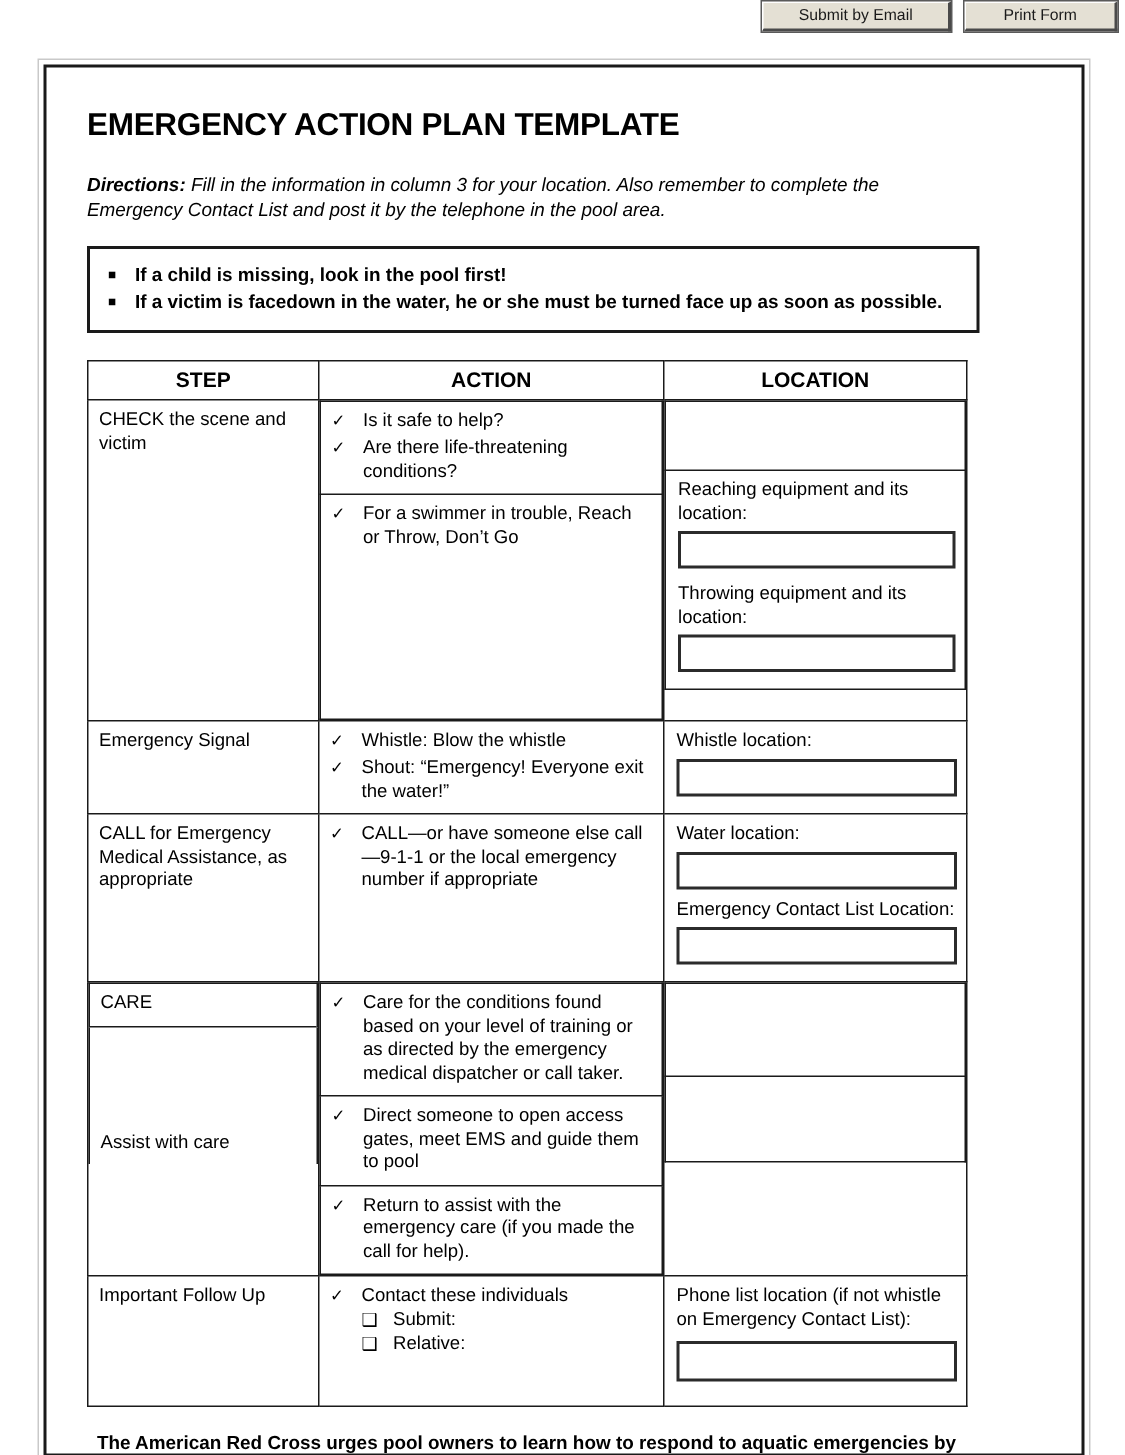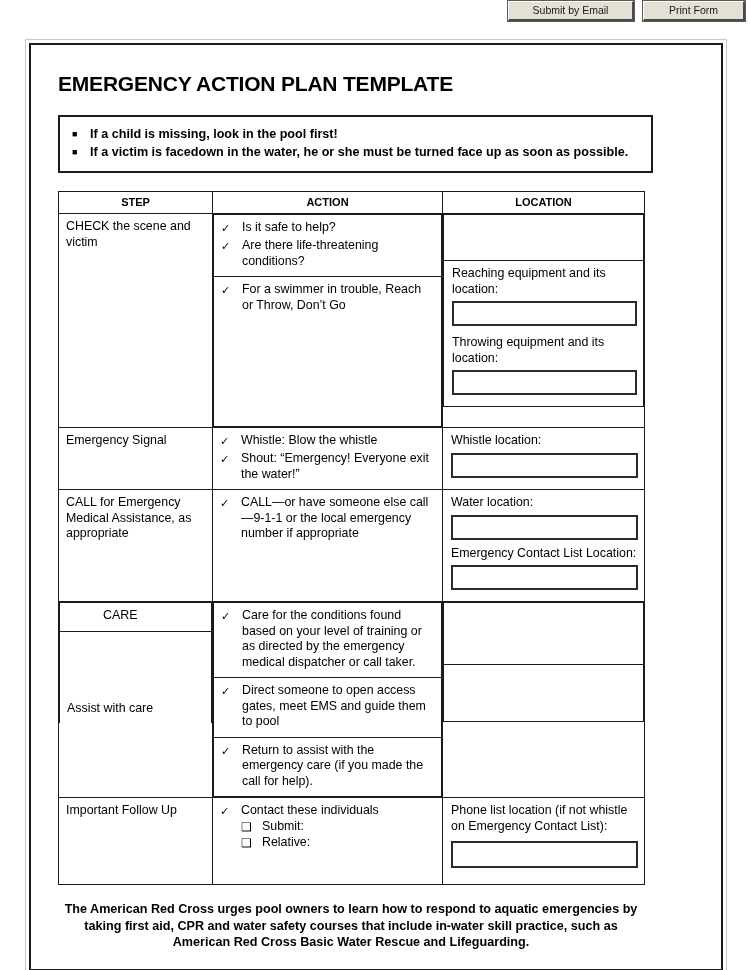--- a/index.html
+++ b/index.html
@@ -116,21 +116,21 @@
   #eap-table col.c-loc  { width: 202px; }
 
   #eap-table th, #eap-table td {
     border: 1px solid #1a1a1a;
     vertical-align: top;
     padding: 0;
     color: #000;
   }
   #eap-table thead th {
     text-align: center;
-    font-size: 11px;
+    font-size: 14px;
     font-weight: bold;
     padding: 4px 0 5px 0;
   }
   .cell-pad   { padding: 5px 7px 7px 7px; }
   .cell-pad-r { padding: 5px 6px 7px 8px; }
 
   .step-label {
     font-size: 12.4px;
     line-height: 15.5px;
   }
@@ -215,20 +215,23 @@
   <div id="btn-submit" class="form-btn">Submit by Email</div>
   <div id="btn-print" class="form-btn">Print Form</div>
 </div>
 
 <div id="page-outer">
  <div id="page-inner">
   <div id="sheet-body">
 
     <h1 id="doc-title">EMERGENCY ACTION PLAN TEMPLATE</h1>
 
+    <p id="directions">
+      <span class="lead">Directions:</span><span> Fill in the information in column 3 for your location. Also remember to complete the Emergency Contact List and post it by the telephone in the pool area.</span>
+    </p>
 
     <div id="alert-box">
       <div class="alert-row">
         <span class="alert-bullet">■</span>
         <span class="alert-text">If a child is missing, look in the pool first!</span>
       </div>
       <div class="alert-row">
         <span class="alert-bullet">■</span>
         <span class="alert-text">If a victim is facedown in the water, he or she must be turned face up as soon as possible.</span>
       </div>
@@ -348,21 +351,21 @@
               <div class="fill-field"></div>
             </div>
           </td>
         </tr>
 
         <tr>
           <td>
             <table class="sub">
               <tbody>
                     <tr>
-                <td style="border-bottom:0;padding-left:36px;">
+                <td style="border-bottom:0;">
                   <div class="cell-pad step-label">CARE</div>
                 </td>
               </tr>
               <tr>
                 <td style="border-bottom:0; height:92px; vertical-align:bottom;margin-left:24px;">
                   <div class="cell-pad step-label">Assist with care</div>
                 </td>
               </tr>
             </tbody>
                 </table>

